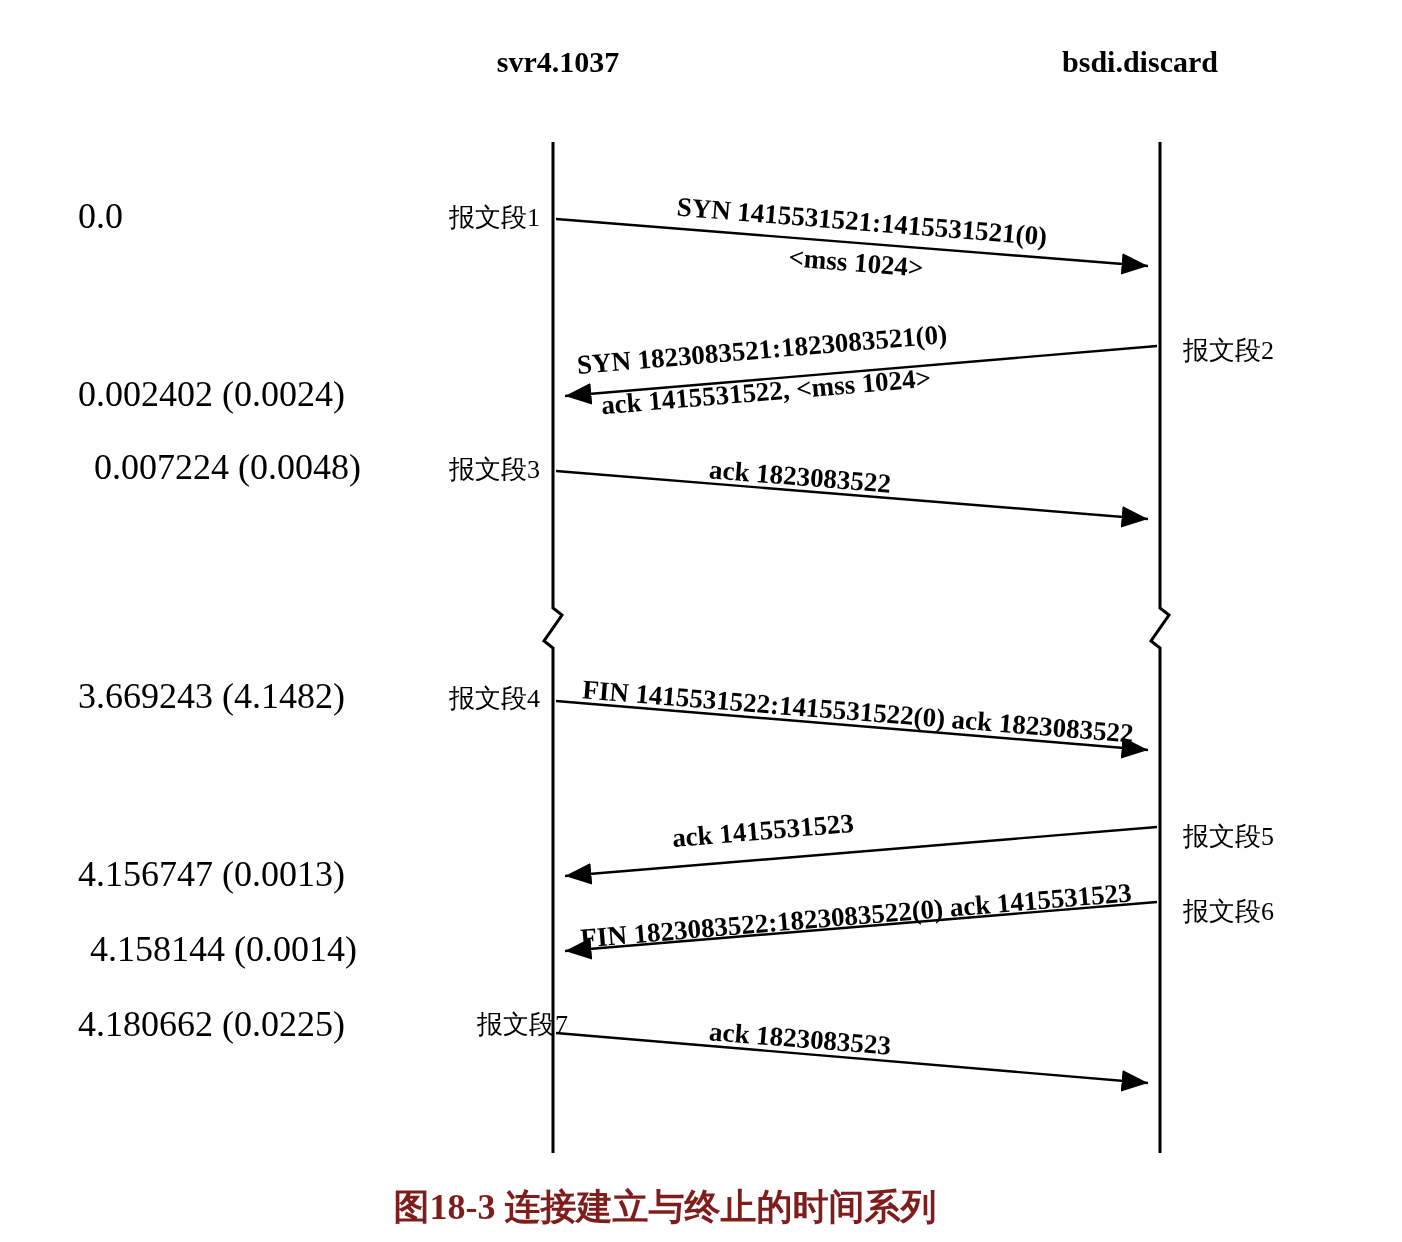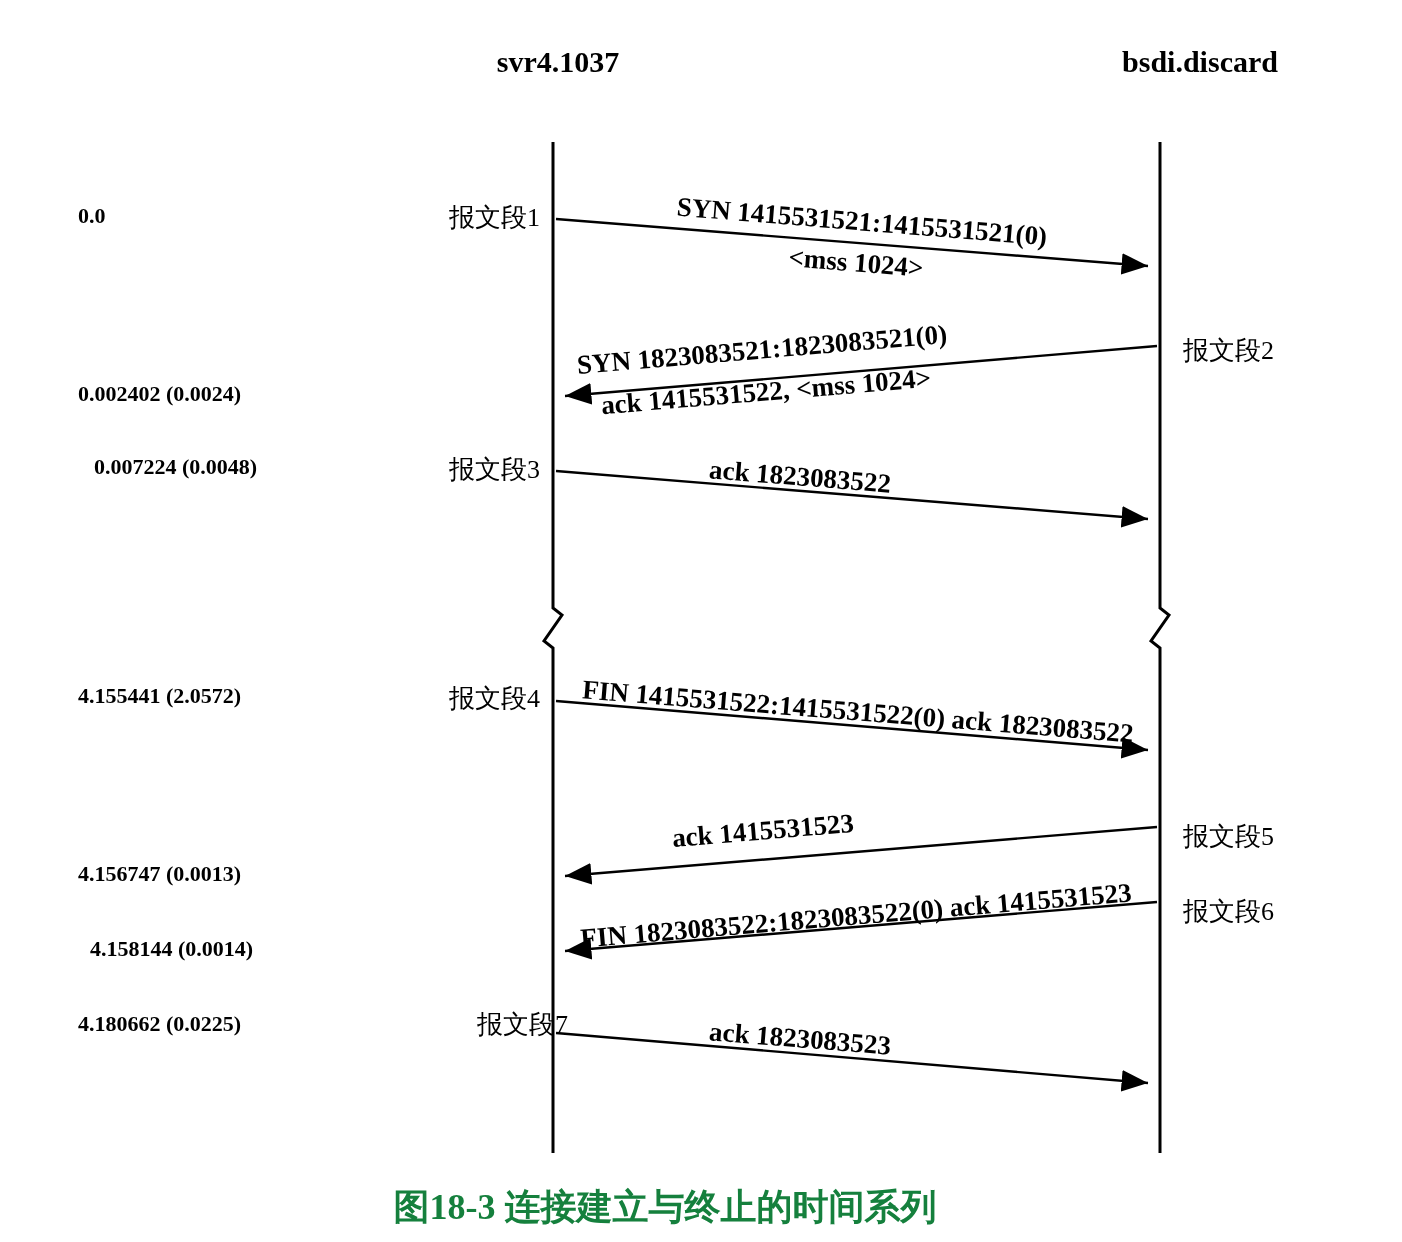--- a/index.html
+++ b/index.html
@@ -20,22 +20,22 @@
     position: absolute;
     white-space: nowrap;
     color: #000000;
   }
   .host {
     font-size: 30px;
     font-weight: bold;
     transform: translate(-50%, -50%);
   }
   .time {
-    font-size: 22px;
-    font-weight: bold;
+    font-size: 36px;
+    font-weight: normal;
     transform: translate(0, -50%);
   }
   .seg {
     font-size: 26px;
     font-weight: normal;
   }
   .seg.left {
     transform: translate(-100%, -50%);
   }
   .seg.right {
@@ -80,26 +80,26 @@
     <line x1="556" y1="219" x2="1148" y2="266" stroke="#000000" stroke-width="2.4" marker-end="url(#ah)"></line>
     <line x1="1157" y1="346" x2="565" y2="396" stroke="#000000" stroke-width="2.4" marker-end="url(#ah)"></line>
     <line x1="556" y1="471" x2="1148" y2="519" stroke="#000000" stroke-width="2.4" marker-end="url(#ah)"></line>
     <line x1="556" y1="701" x2="1148" y2="750" stroke="#000000" stroke-width="2.4" marker-end="url(#ah)"></line>
     <line x1="1157" y1="827" x2="565" y2="876" stroke="#000000" stroke-width="2.4" marker-end="url(#ah)"></line>
     <line x1="1157" y1="902" x2="565" y2="951" stroke="#000000" stroke-width="2.4" marker-end="url(#ah)"></line>
     <line x1="556" y1="1033" x2="1148" y2="1083" stroke="#000000" stroke-width="2.4" marker-end="url(#ah)"></line>
   </svg>
 
   <div class="t host" style="left:558px; top:62px;">svr4.1037</div>
-  <div class="t host" style="left:1200px; top:62px;">bsdi.discard</div>
+  <div class="t host" style="left:1140px; top:62px;">bsdi.discard</div>
 
   <div class="t time" style="left:78px; top:216px;">0.0</div>
   <div class="t time" style="left:78px; top:394px;">0.002402 (0.0024)</div>
   <div class="t time" style="left:78px; top:467px;margin-left:16px;">0.007224 (0.0048)</div>
-  <div class="t time" style="left:78px; top:696px;">4.155441 (2.0572)</div>
+  <div class="t time" style="left:78px; top:696px;">3.669243 (4.1482)</div>
   <div class="t time" style="left:78px; top:874px;">4.156747 (0.0013)</div>
   <div class="t time" style="left:78px; top:949px;margin-left:12px;">4.158144 (0.0014)</div>
   <div class="t time" style="left:78px; top:1024px;">4.180662 (0.0225)</div>
 
   <div class="t seg left" style="left:540px;  top:217px;">报文段1</div>
   <div class="t seg right" style="left:1183px; top:350px;">报文段2</div>
   <div class="t seg left" style="left:540px;  top:469px;">报文段3</div>
   <div class="t seg left" style="left:540px;  top:698px;">报文段4</div>
   <div class="t seg right" style="left:1183px; top:836px;">报文段5</div>
   <div class="t seg right" style="left:1183px; top:911px;">报文段6</div>
@@ -114,15 +114,15 @@
   <div class="t msg ltr" style="left:800px; top:477px;">ack 1823083522</div>
 
   <div class="t msg ltr" style="left:858px; top:712px;">FIN 1415531522:1415531522(0) ack 1823083522</div>
 
   <div class="t msg rtl" style="left:763px; top:831px;">ack 1415531523</div>
 
   <div class="t msg rtl" style="left:856px; top:916px;">FIN 1823083522:1823083522(0) ack 1415531523</div>
 
   <div class="t msg ltr" style="left:800px; top:1039px;">ack 1823083523</div>
 
-  <div class="t caption" style="left:665px; top:1207px; color:#15803d;">图18-3  连接建立与终止的时间系列</div>
+  <div class="t caption" style="left:665px; top:1207px; color:#7f1d1d;">图18-3  连接建立与终止的时间系列</div>
 
 </div>
 
 </body></html>

